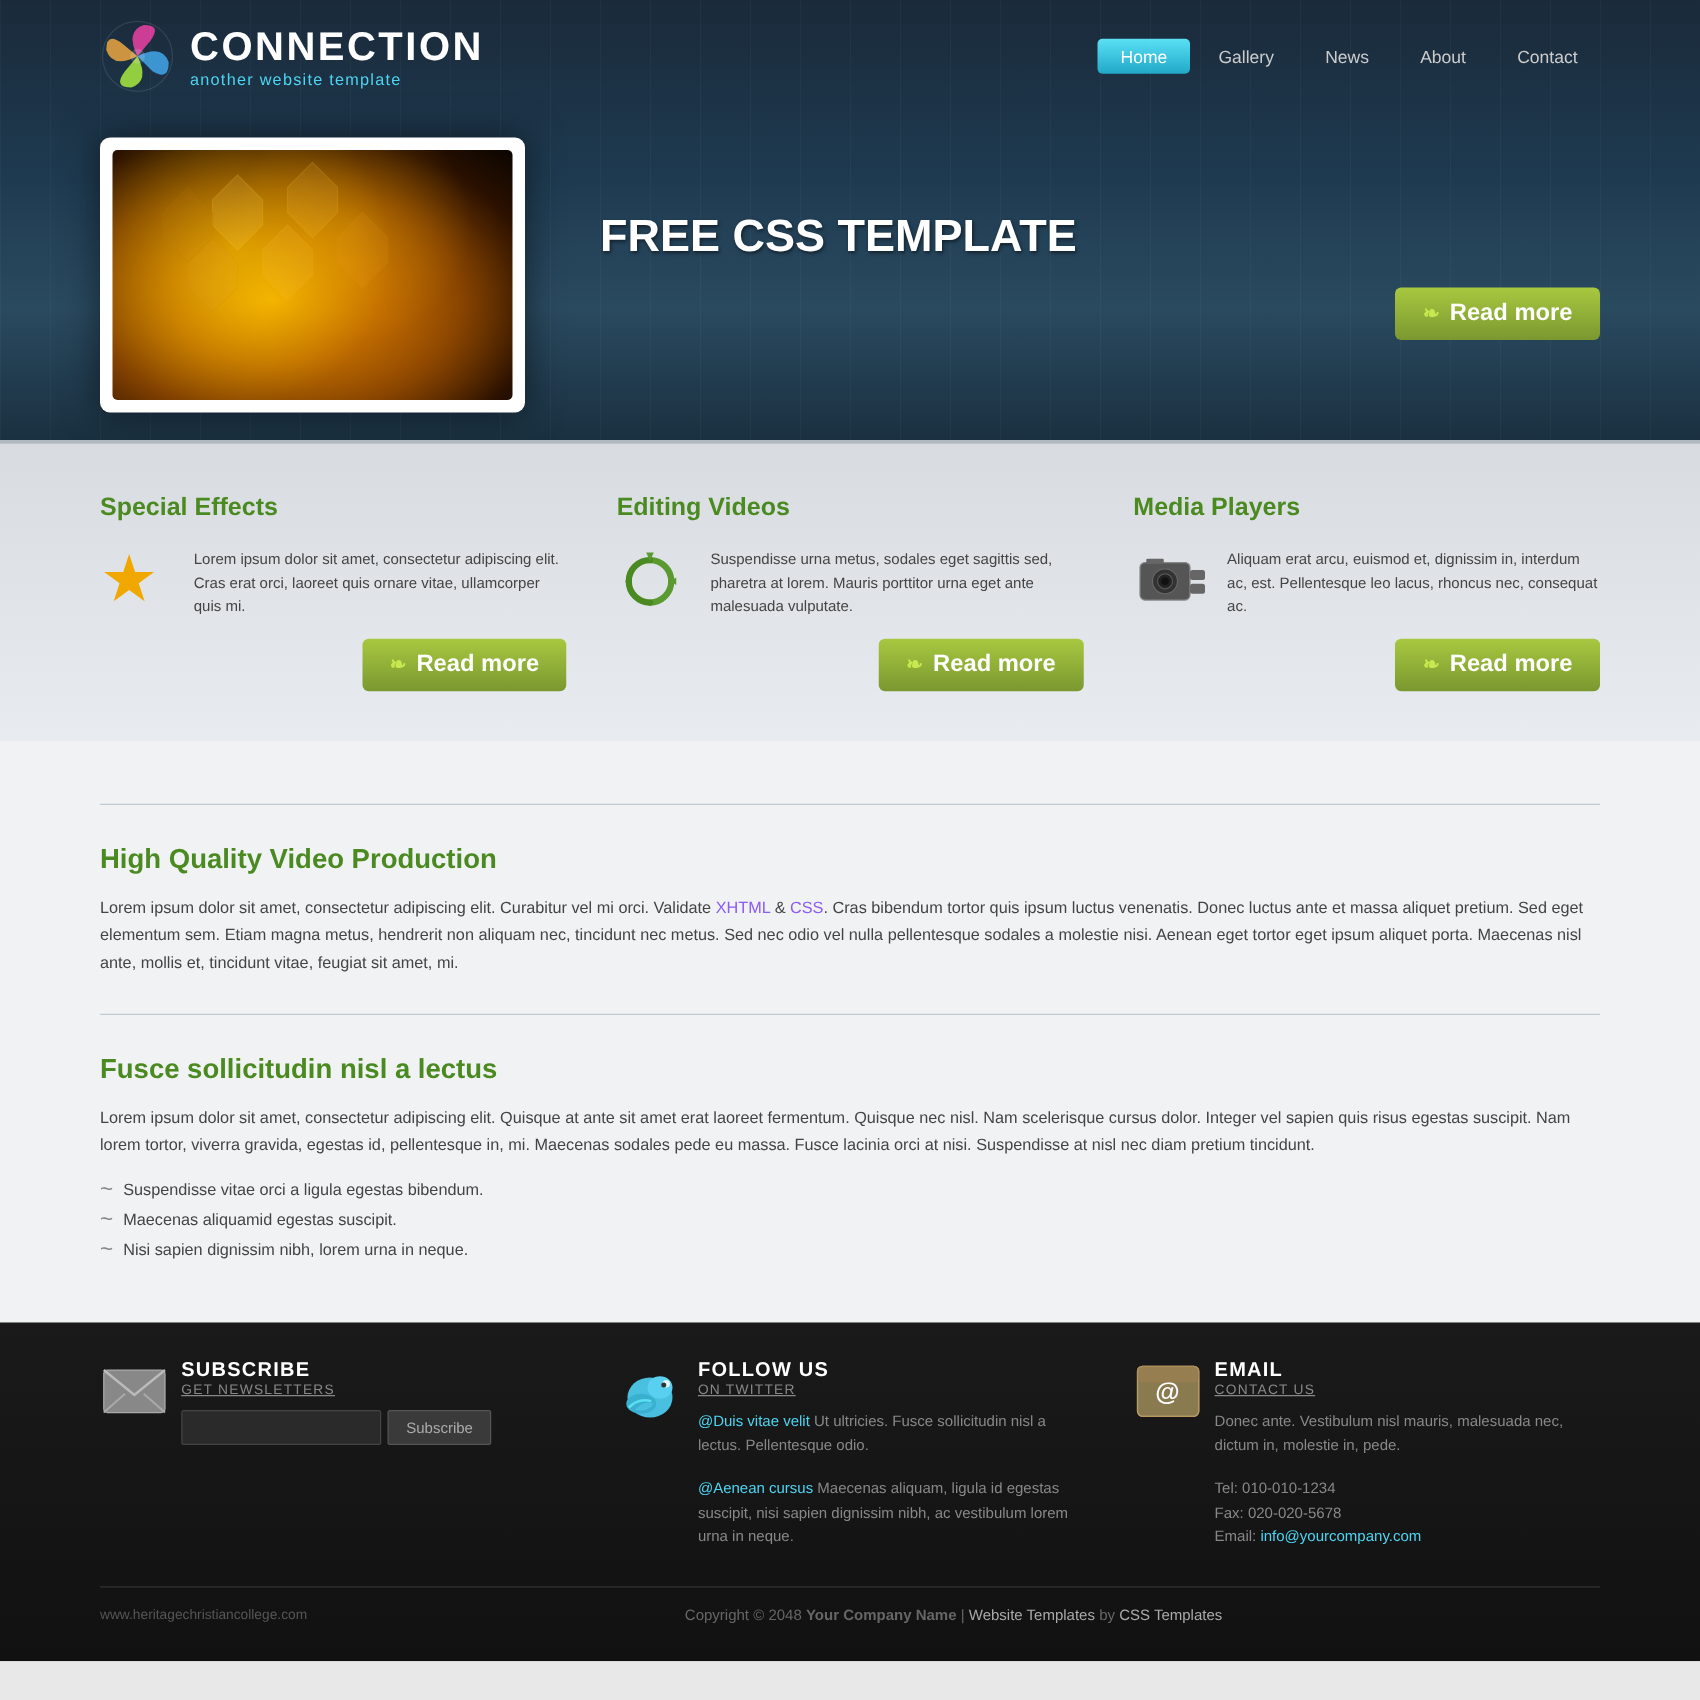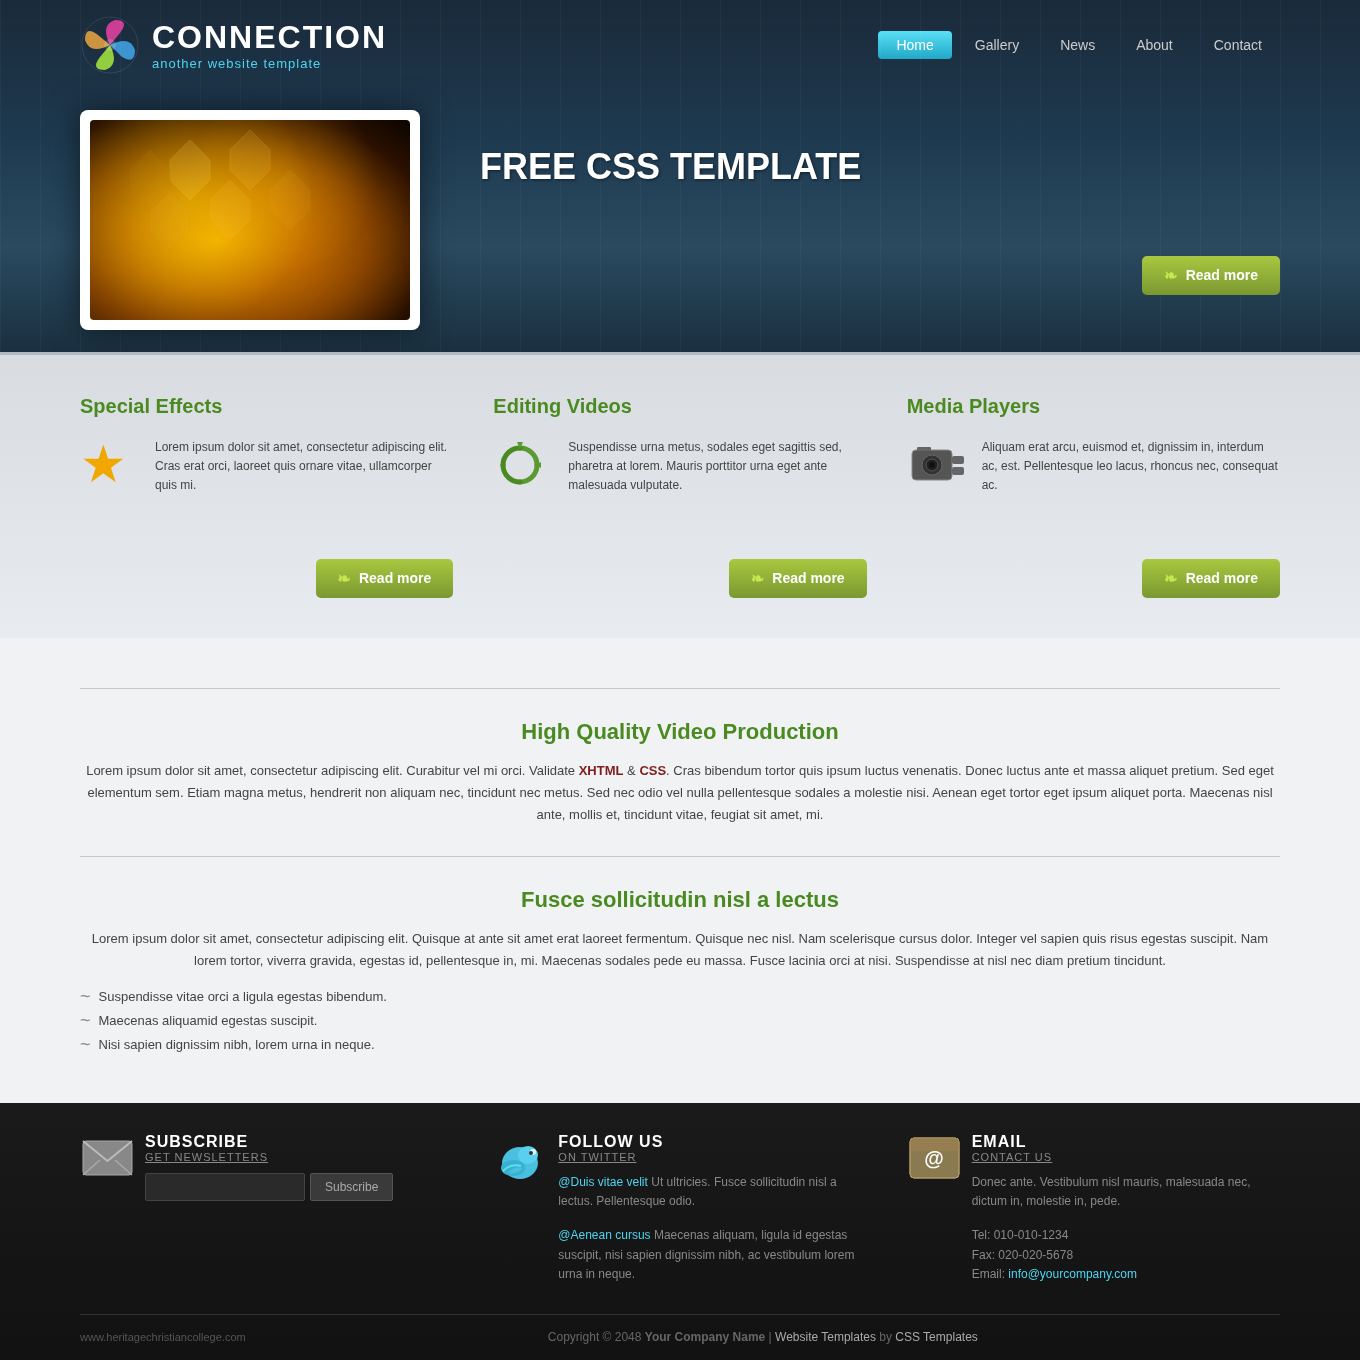--- a/index.html
+++ b/index.html
@@ -125,26 +125,25 @@
     }
     .read-more-btn {
       display: inline-flex;
       align-items: center;
       gap: 8px;
       background: linear-gradient(180deg, #a8c840 0%, #7a9830 100%);
       color: #fff;
       padding: 10px 22px;
       border-radius: 5px;
       text-decoration: none;
-      font-size: 14px;
+      font-size: 19px;
       font-weight: bold;
       cursor: pointer;
       border: none;
       float: right;
-      margin-top: 48px;
     }
     .read-more-btn::before {
       content: '❧';
       font-size: 16px;
       color: #c8e850;
     }
 
     
     #features {
       background: linear-gradient(180deg, #d8dce0 0%, #e8ecf0 100%);
@@ -184,38 +183,36 @@
     .divider {
       border: none;
       border-top: 1px solid #c0c8d0;
       margin: 30px 0;
     }
 
     
     #content {
       background: #f0f2f4;
       padding: 20px 80px 40px;
-      text-align: center;
     }
     .content-title {
       font-size: 22px;
       color: #4a8a20;
       margin-bottom: 15px;
       font-weight: bold;
     }
     .content-text {
       color: #444;
       line-height: 1.7;
       font-size: 13px;
       margin-bottom: 15px;
     }
     .content-text a {
-      color: #7f1d1d;
+      color: #8b5cf6;
       text-decoration: none;
-      font-weight: bold;
     }
     .content-list {
       list-style: none;
       margin: 10px 0;
     }
     .content-list li {
       display: flex;
       align-items: center;
       gap: 8px;
       margin-bottom: 6px;

